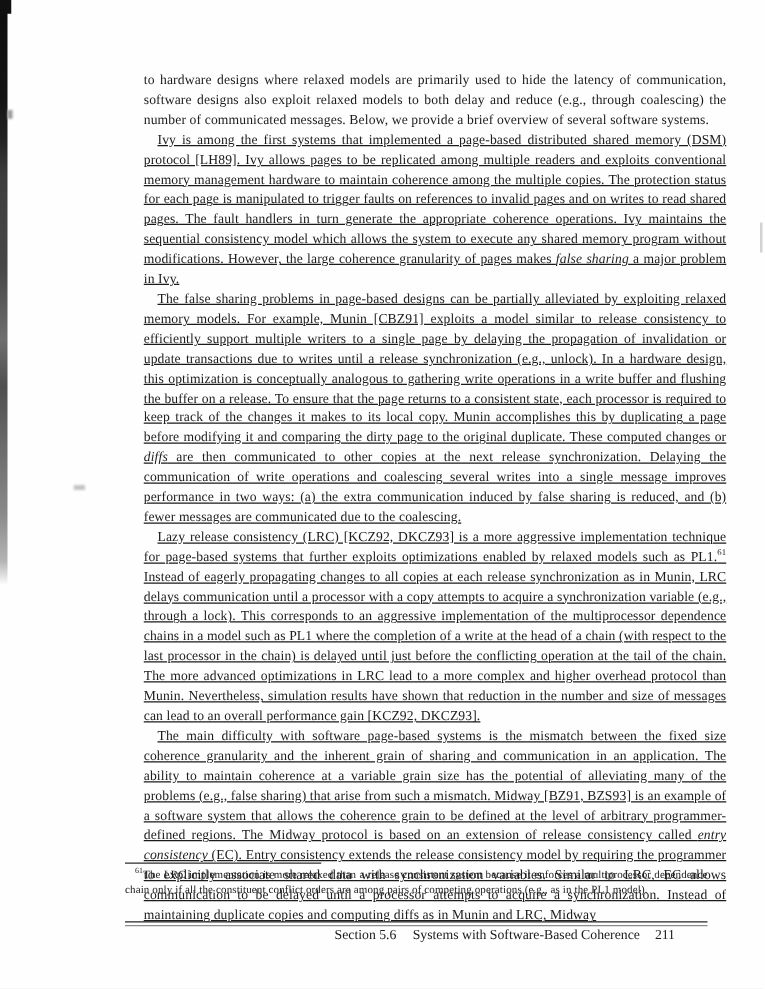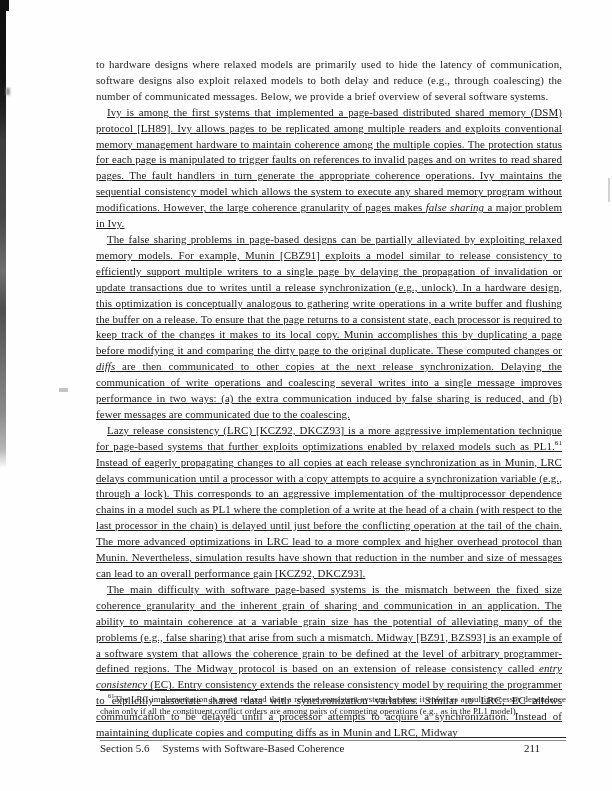--- a/index.html
+++ b/index.html
@@ -16,42 +16,42 @@
       #474747 46%, #5a5a5a 52%, #6e6e6e 58%, #4f4f4f 66%,
       #6a6a6a 76%, #8a8a8a 88%, #b5b5b5 96%, rgba(200,200,200,0) 100%);
     filter:blur(.4px);
   }
   .scan-notch{position:absolute;left:0;top:0;width:9px;height:11px;background:#101010;filter:blur(.5px);}
   .smudge-a{position:absolute;left:6px;top:88px;width:4px;height:7px;background:#9a9a9a;filter:blur(.8px);}
   .smudge-b{position:absolute;left:59px;top:388px;width:9px;height:4px;background:#c4c4c4;filter:blur(.7px);}
   .smudge-c{position:absolute;left:608px;top:178px;width:2px;height:24px;background:#d2d2d2;filter:blur(.6px);}
 
   .body-text{
-    position:absolute;left:96px;top:57px;width:466px;
+    position:absolute;left:115px;top:57px;width:466px;
     font-size:10.9px;line-height:15.9px;text-align:justify;
     letter-spacing:.1px;
   }
   .body-text p{margin:0;}
   .body-text p.indent{text-indent:11px;text-decoration:underline;}
   .it{font-style:italic;}
   .sup{font-size:7px;vertical-align:super;line-height:0;margin-top:15px;}
 
   .footnote-sep{position:absolute;left:100px;top:690px;width:157px;border-top:1.2px solid #2e2e2e;}
   .footnote{
     position:absolute;left:100px;top:694px;width:466px;
     font-size:8.8px;line-height:11.6px;text-align:justify;letter-spacing:.1px;
   }
   .footnote .fn-body{text-indent:8px;display:block;}
   .footnote .sup{font-size:6.3px;}
 
   .footer-rule{position:absolute;left:100px;top:737px;width:466px;height:2px;
     border-top:1.1px solid #262626;border-bottom:.6px solid #8a8a8a;}
   .footer-row{
     position:absolute;left:100px;top:742px;width:466px;
-    display:flex;justify-content:space-between;align-items:baseline;
+    display:flex;justify-content:flex-end;align-items:baseline;
     font-size:11px;
   }
   .footer-left{white-space:nowrap;}
   .footer-section{margin-right:13px;}
   .footer-page{padding-right:26px;margin-left:12px;}
 </style>
 </head>
 <body>
 
 <div class="page">

